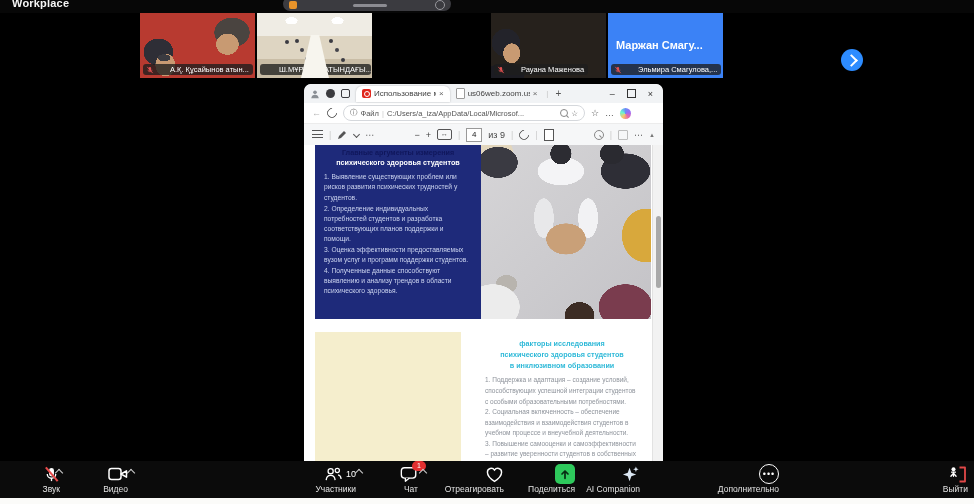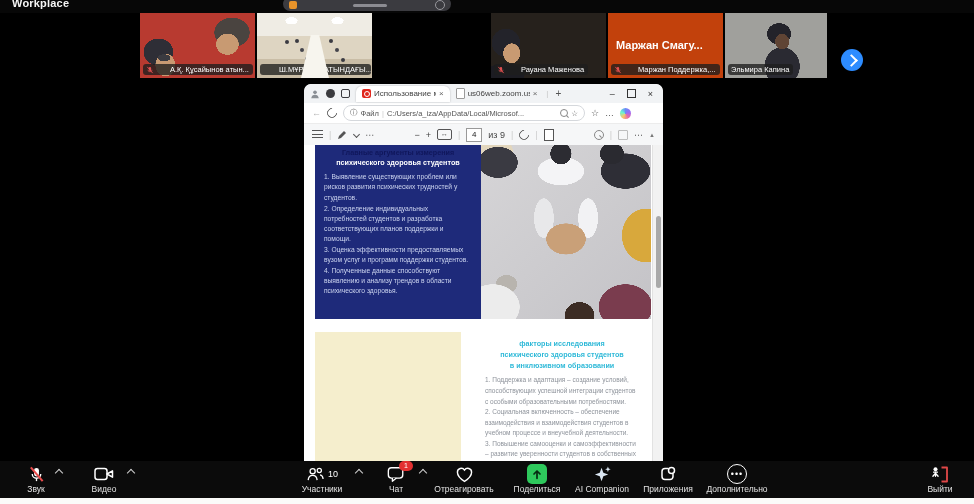--- a/index.html
+++ b/index.html
@@ -47,21 +47,21 @@
       radial-gradient(12px 14px at 18% 62%, #c89a72 70%, rgba(0,0,0,0) 71%),
       radial-gradient(20px 20px at 13% 46%, #23232a 70%, rgba(0,0,0,0) 71%),
       radial-gradient(28px 16px at 12% 95%, #1c1c22 70%, rgba(0,0,0,0) 71%),
       linear-gradient(#26211c,#26211c) 14px 2px/16px 20px,
       linear-gradient(#fdfdfc,#fdfdfc) 62px 6px/11px 14px,
       linear-gradient(#f6f6f4,#f6f6f4) 78px 4px/10px 13px,
       linear-gradient(#fdfdfc,#fdfdfc) 92px 8px/11px 14px,
       linear-gradient(#f6f6f4,#f6f6f4) 70px 24px/10px 12px,
       linear-gradient(#fdfdfc,#fdfdfc) 86px 26px/10px 12px,
       linear-gradient(180deg,#dcd8d0,#cfc9bf)}
-  .t5{background:#c2410c}
+  .t5{background:#3b82f6}
   .t5 .bigname{position:absolute;left:8px;top:26px;color:#fff;font-size:11px;font-weight:bold;white-space:nowrap}
   .t6{width:102px;background:
       radial-gradient(10px 11px at 56% 44%, #5f4434 70%, rgba(0,0,0,0) 71%),
       radial-gradient(17px 15px at 53% 32%, #23232a 70%, rgba(0,0,0,0) 71%),
       radial-gradient(25px 27px at 56% 82%, #2a2a32 70%, rgba(0,0,0,0) 71%),
       linear-gradient(#a0a09c,#a0a09c) 30% 0/2px 100%,
       linear-gradient(#a0a09c,#a0a09c) 74% 0/2px 100%,
       linear-gradient(90deg,#dcdcda,#c6c6c2)}
   .nextbtn{left:841px;top:36px;width:22px;height:22px;border-radius:50%;background:#2d8cff;cursor:pointer}
   .nextbtn i{position:absolute;left:6px;top:7px;width:7px;height:7px;border-top:2px solid #fff;border-right:2px solid #fff;transform:rotate(45deg)}
@@ -154,21 +154,21 @@
       radial-gradient(23px 17px at 85% 96%, #1e1e24 70%, rgba(0,0,0,0) 71%),
       linear-gradient(#b5885c,#a87c52) 0 0/105px 74px,
       linear-gradient(180deg,#f0f1f3,#e4e6e9)}
   .s2text{flex:1;background:#fff;box-sizing:border-box;padding:6px 12px 0 24px}
   .s2h{font-size:7.2px;font-weight:bold;color:#2fb9d8;text-align:center;line-height:1.55;margin:0}
   .s2i{font-size:6.5px;color:#8e939b;line-height:1.62;margin:4px 0 0}
   .s2i2{font-size:6.5px;color:#8e939b;line-height:1.62;margin:0}
 
   
   .ztb{left:0;top:461px;width:974px;height:37px;background:#0b0b0b;z-index:6}
-  .zi{position:absolute;top:4px;display:flex;flex-direction:column;align-items:center;gap:1px;color:#e3e3e3;font-size:8.5px;cursor:pointer}
+  .zi{position:absolute;top:4px;display:flex;flex-direction:column;align-items:flex-end;gap:1px;color:#e3e3e3;font-size:8.5px;cursor:pointer}
   .zi .ico{height:18px;display:flex;align-items:center;justify-content:center;gap:3px;position:relative}
   .caret{position:absolute;top:9px;width:5px;height:5px;border-left:1.3px solid #cfcfcf;border-top:1.3px solid #cfcfcf;transform:rotate(45deg);cursor:pointer}
   .sharebox{width:20px;height:20px;border-radius:5px;background:#2ec95c;display:flex;align-items:center;justify-content:center}
   .badge{position:absolute;left:12px;top:-4px;min-width:10px;height:10px;border-radius:5px;background:#e33030;color:#fff;font-size:7px;line-height:10px;text-align:center;padding:0 2px}
   .pcount{color:#fff;font-size:9px}
   .morecirc{width:18px;height:18px;border:1.4px solid #fff;border-radius:50%;display:flex;align-items:center;justify-content:center;color:#fff;font-size:9px;letter-spacing:1px;line-height:1}
 
   
   .bstrip{left:0;top:498px;width:974px;height:6px;background-repeat:no-repeat;background:
       linear-gradient(#fbfbf9,#fbfbf9) 35px 0/205px 6px,
@@ -221,26 +221,21 @@
     </div>
   </div>
   <div class="tile t5" style="left:608px">
     <div class="bigname">Маржан  Смагу...</div>
     <div class="pill">
       <svg width="8" height="8" viewBox="0 0 18 18">
           <path d="M9 2a2.6 2.6 0 0 1 2.6 2.6v4a2.6 2.6 0 0 1-5.2 0v-4A2.6 2.6 0 0 1 9 2z" fill="#e05050"></path>
           <path d="M4.5 8.5a4.5 4.5 0 0 0 9 0" stroke="#e05050" fill="none" stroke-width="1.6"></path>
           <line x1="3" y1="2" x2="15" y2="16" stroke="#e05050" stroke-width="2.2"></line>
         </svg>
-      <span>Маржан Поддержка,...</span>
-    </div>
-  </div>
-  <div class="tile t6" style="left:725px">
-    <div class="pill">
-      <span>Эльмира Капина</span>
+      <span>Эльмира Смагулова,...</span>
     </div>
   </div>
   <div class="abs nextbtn">
       <i></i>
     </div>
 </div>
 
 <div class="abs bw">
   <div class="tabbar">
     <span class="tbicon">
@@ -410,29 +405,20 @@
   </div>
   <div class="zi" style="left:564px;width:76px">
     <span class="ico">
       <svg width="19" height="19" viewBox="0 0 20 20">
           <path d="M9 3l1.9 5.1L16 10l-5.1 1.9L9 17l-1.9-5.1L2 10l5.1-1.9z" fill="#dbe7f3"></path>
           <path d="M15.7 1.6l.8 2.1 2.1.8-2.1.8-.8 2.1-.8-2.1-2.1-.8 2.1-.8z" fill="#dbe7f3"></path>
         </svg>
     </span>
     <span>AI Companion</span>
   </div>
-  <div class="zi" style="left:630px;width:76px">
-    <span class="ico">
-      <svg width="18" height="18" viewBox="0 0 18 18">
-          <circle cx="12.5" cy="5.5" r="3" stroke="#fff" fill="none" stroke-width="1.5"></circle>
-          <path d="M9 3.5H6A3 3 0 0 0 3 6.5v5a3 3 0 0 0 3 3h5a3 3 0 0 0 3-3V9" stroke="#fff" fill="none" stroke-width="1.5" stroke-linecap="round"></path>
-        </svg>
-    </span>
-    <span>Приложения</span>
-  </div>
   <div class="zi" style="left:695px;width:84px">
     <span class="ico">
         <span class="morecirc">•••</span>
       </span>
     <span>Дополнительно</span>
   </div>
   <div class="zi" style="left:912px;width:56px">
     <span class="ico">
       <svg width="20" height="17" viewBox="0 0 20 17">
           <circle cx="5.5" cy="3.2" r="2" fill="#fff"></circle>

